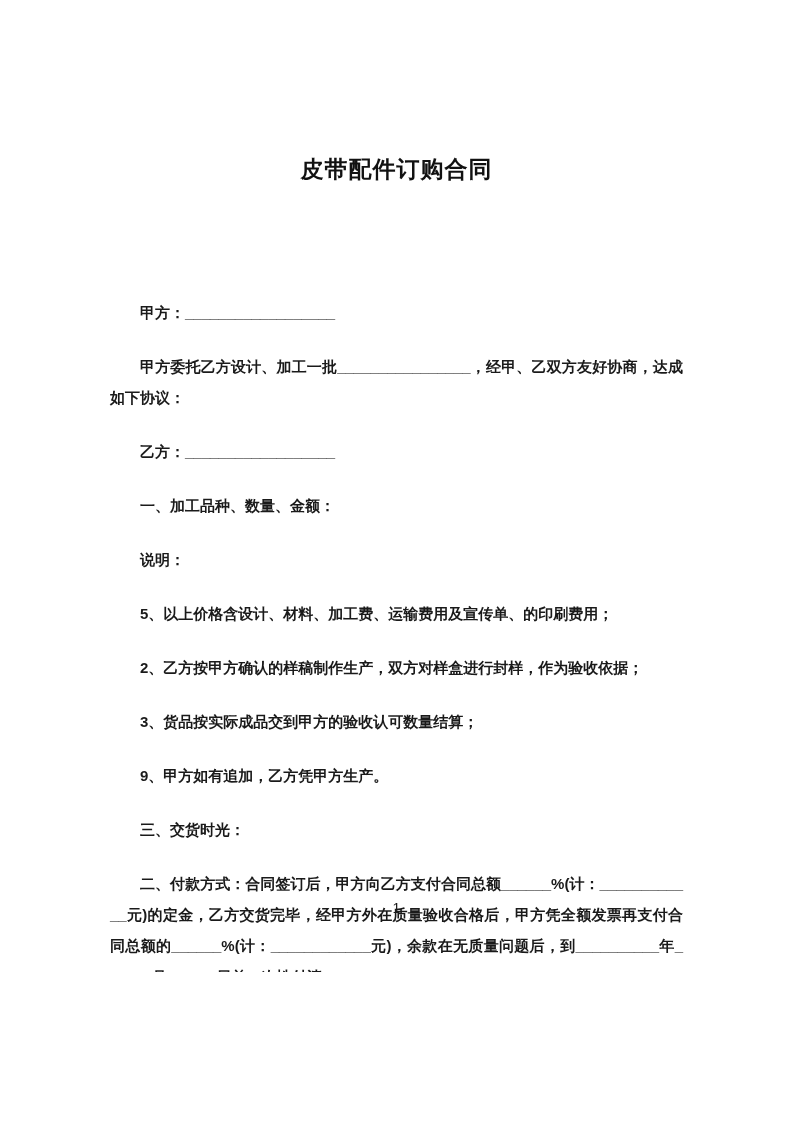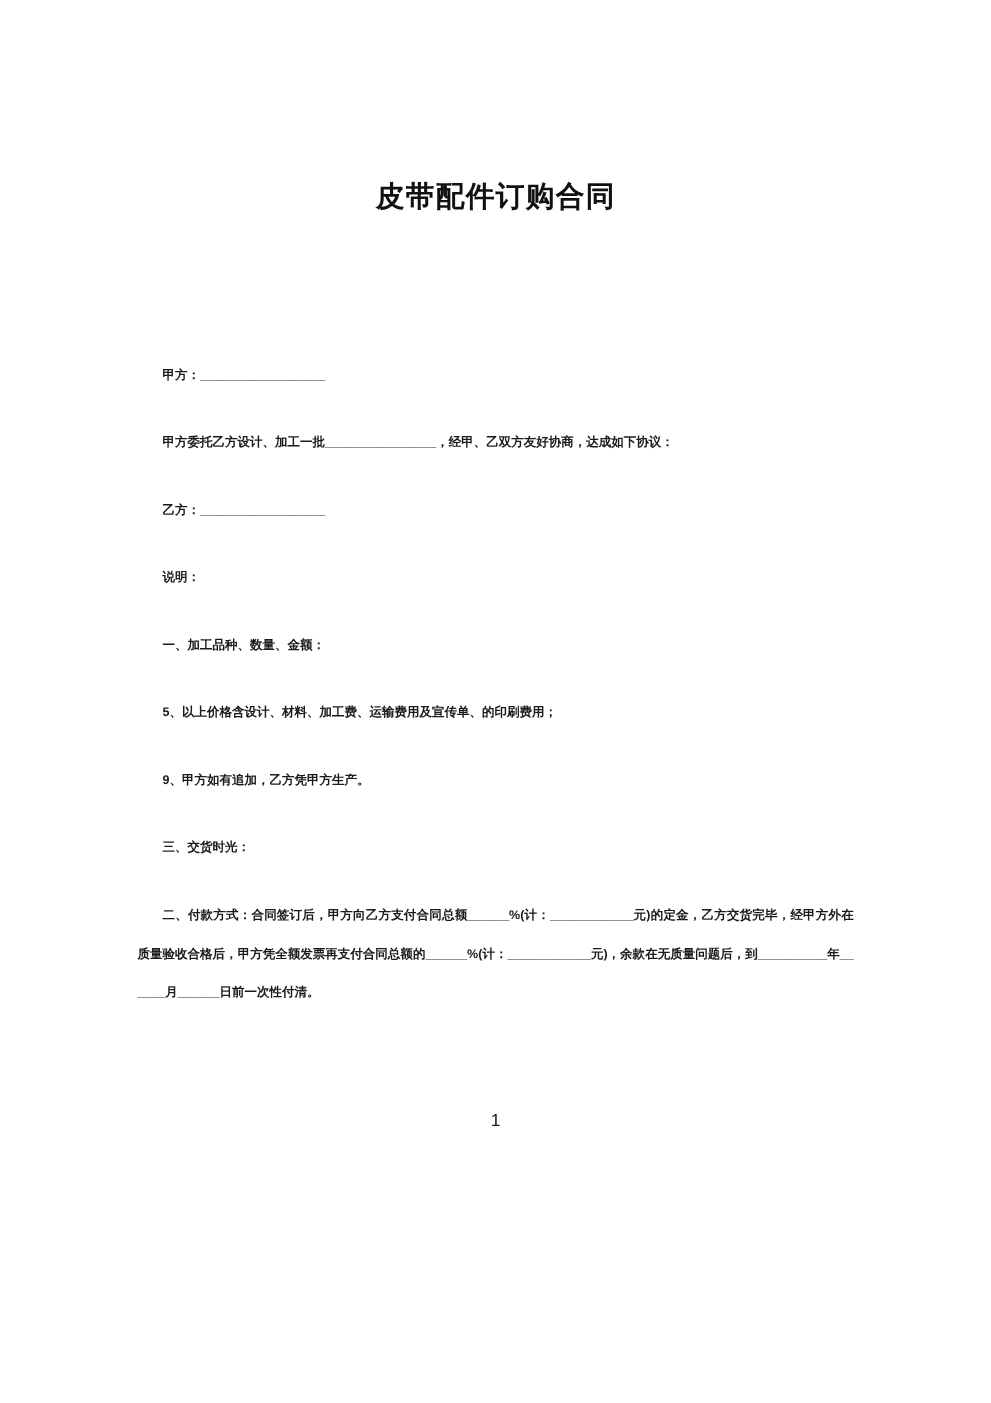--- a/index.html
+++ b/index.html
@@ -5,36 +5,36 @@
   html, body {
     margin: 0;
     padding: 0;
     background: #ffffff;
     font-family: "Liberation Sans", "DejaVu Sans", sans-serif;
   }
   .page {
     position: relative;
     width: 793px;
     height: 948px;
-    margin: 0 auto;
+    margin: 12px auto;
     background: #ffffff;
     box-sizing: border-box;
     padding: 142px 110px 0 110px;
     color: #1a1a1a;
   }
   .doc-title {
     text-align: center;
     font-size: 23px;
     font-weight: bold;
     letter-spacing: 1px;
     margin: 0 0 112px 0;
     color: #111111;
   }
   .doc-body p {
-    font-size: 10px;
+    font-size: 15px;
     font-weight: 600;
     line-height: 31px;
     margin: 0 0 23px 0;
     text-indent: 2em;
     text-align: justify;
     word-break: break-all;
     color: #1a1a1a;
   }
   .page-number {
     position: absolute;
@@ -55,27 +55,29 @@
   <h1 class="doc-title">皮带配件订购合同</h1>
 
   <div class="doc-body">
 
     <p>甲方：__________________</p>
 
     <p>甲方委托乙方设计、加工一批________________，经甲、乙双方友好协商，达成如下协议：</p>
 
     <p>乙方：__________________</p>
 
+    <p>一、加工品种、数量、金额：</p>
+
     <p>说明：</p>
-
-    <p>一、加工品种、数量、金额：</p>
 
     <p>5、以上价格含设计、材料、加工费、运输费用及宣传单、的印刷费用；</p>
 
+    <p>2、乙方按甲方确认的样稿制作生产，双方对样盒进行封样，作为验收依据；</p>
 
+    <p>3、货品按实际成品交到甲方的验收认可数量结算；</p>
 
     <p>9、甲方如有追加，乙方凭甲方生产。</p>
 
     <p>三、交货时光：</p>
 
     <p>二、付款方式：合同签订后，甲方向乙方支付合同总额______%(计：____________元)的定金，乙方交货完毕，经甲方外在质量验收合格后，甲方凭全额发票再支付合同总额的______%(计：____________元)，余款在无质量问题后，到__________年______月______日前一次性付清。</p>
 
   </div>
 
   <div class="page-number">1</div>

